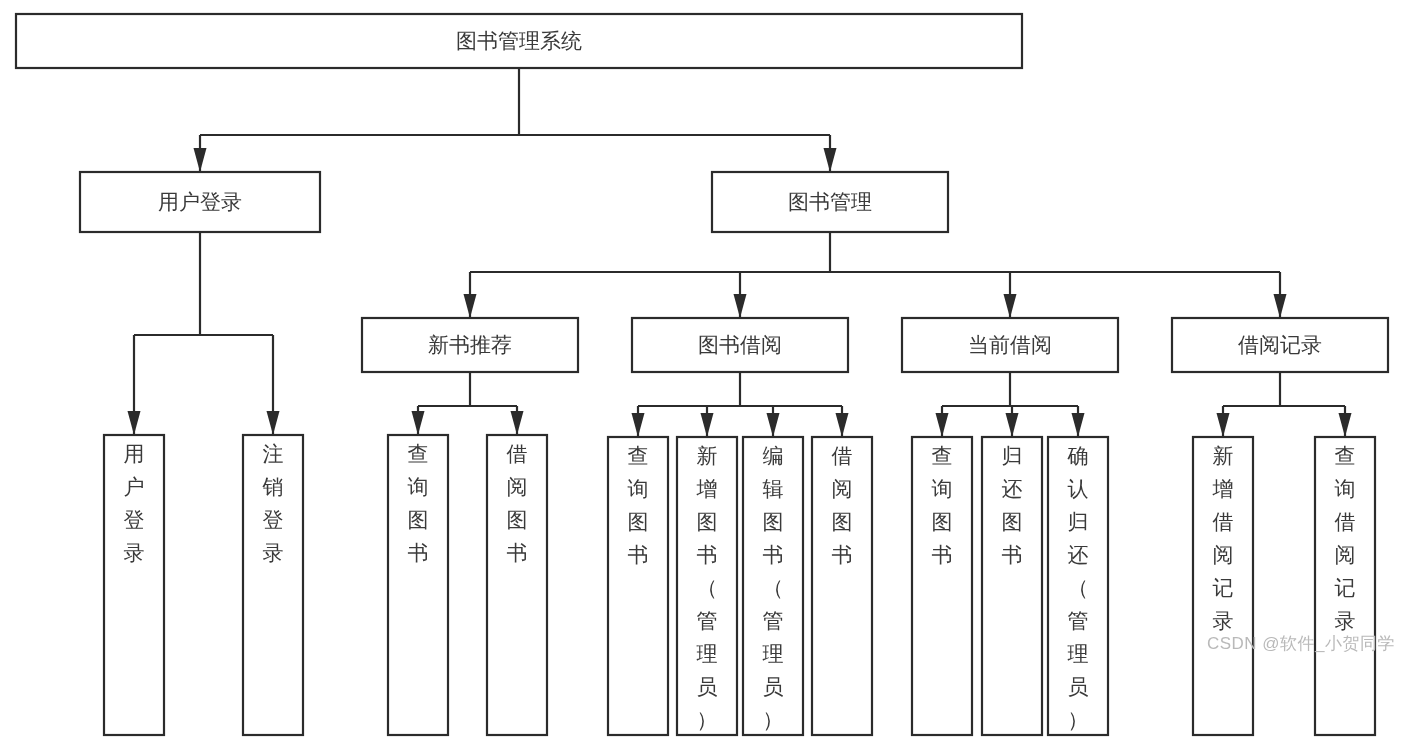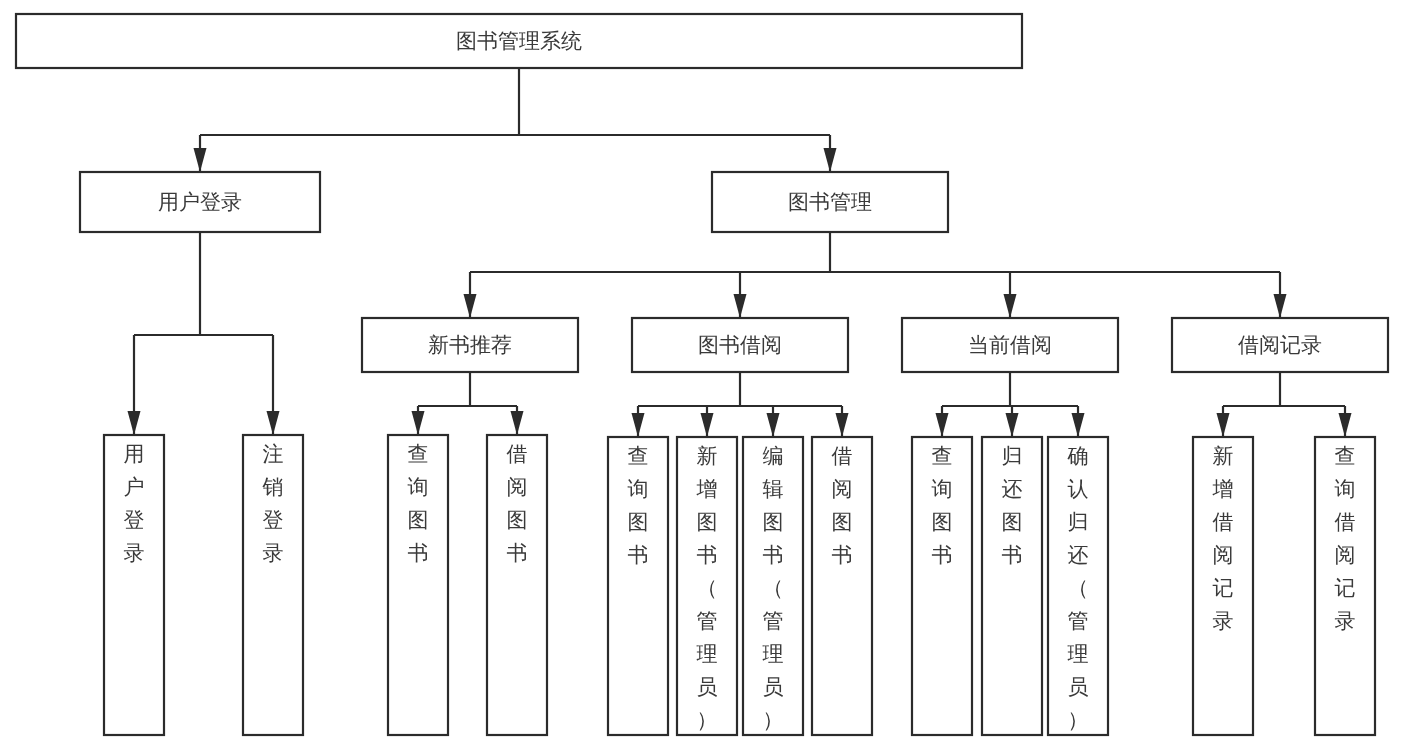--- a/index.html
+++ b/index.html
@@ -216,13 +216,14 @@
         <g>
           <rect x="1193" y="437" width="60" height="298" class="node-box"></rect>
           <text class="node-label-vertical" x="1223" y="463"><tspan x="1223" dy="0">新</tspan><tspan x="1223" dy="33">增</tspan><tspan x="1223" dy="33">借</tspan><tspan x="1223" dy="33">阅</tspan><tspan x="1223" dy="33">记</tspan><tspan x="1223" dy="33">录</tspan></text>
         </g>
         <g>
           <rect x="1315" y="437" width="60" height="298" class="node-box"></rect>
           <text class="node-label-vertical" x="1345" y="463"><tspan x="1345" dy="0">查</tspan><tspan x="1345" dy="33">询</tspan><tspan x="1345" dy="33">借</tspan><tspan x="1345" dy="33">阅</tspan><tspan x="1345" dy="33">记</tspan><tspan x="1345" dy="33">录</tspan></text>
         </g>
       </g>
   </svg>
+  <div class="watermark-text">CSDN @软件_小贺同学</div>
 </div>
 
 </body></html>

